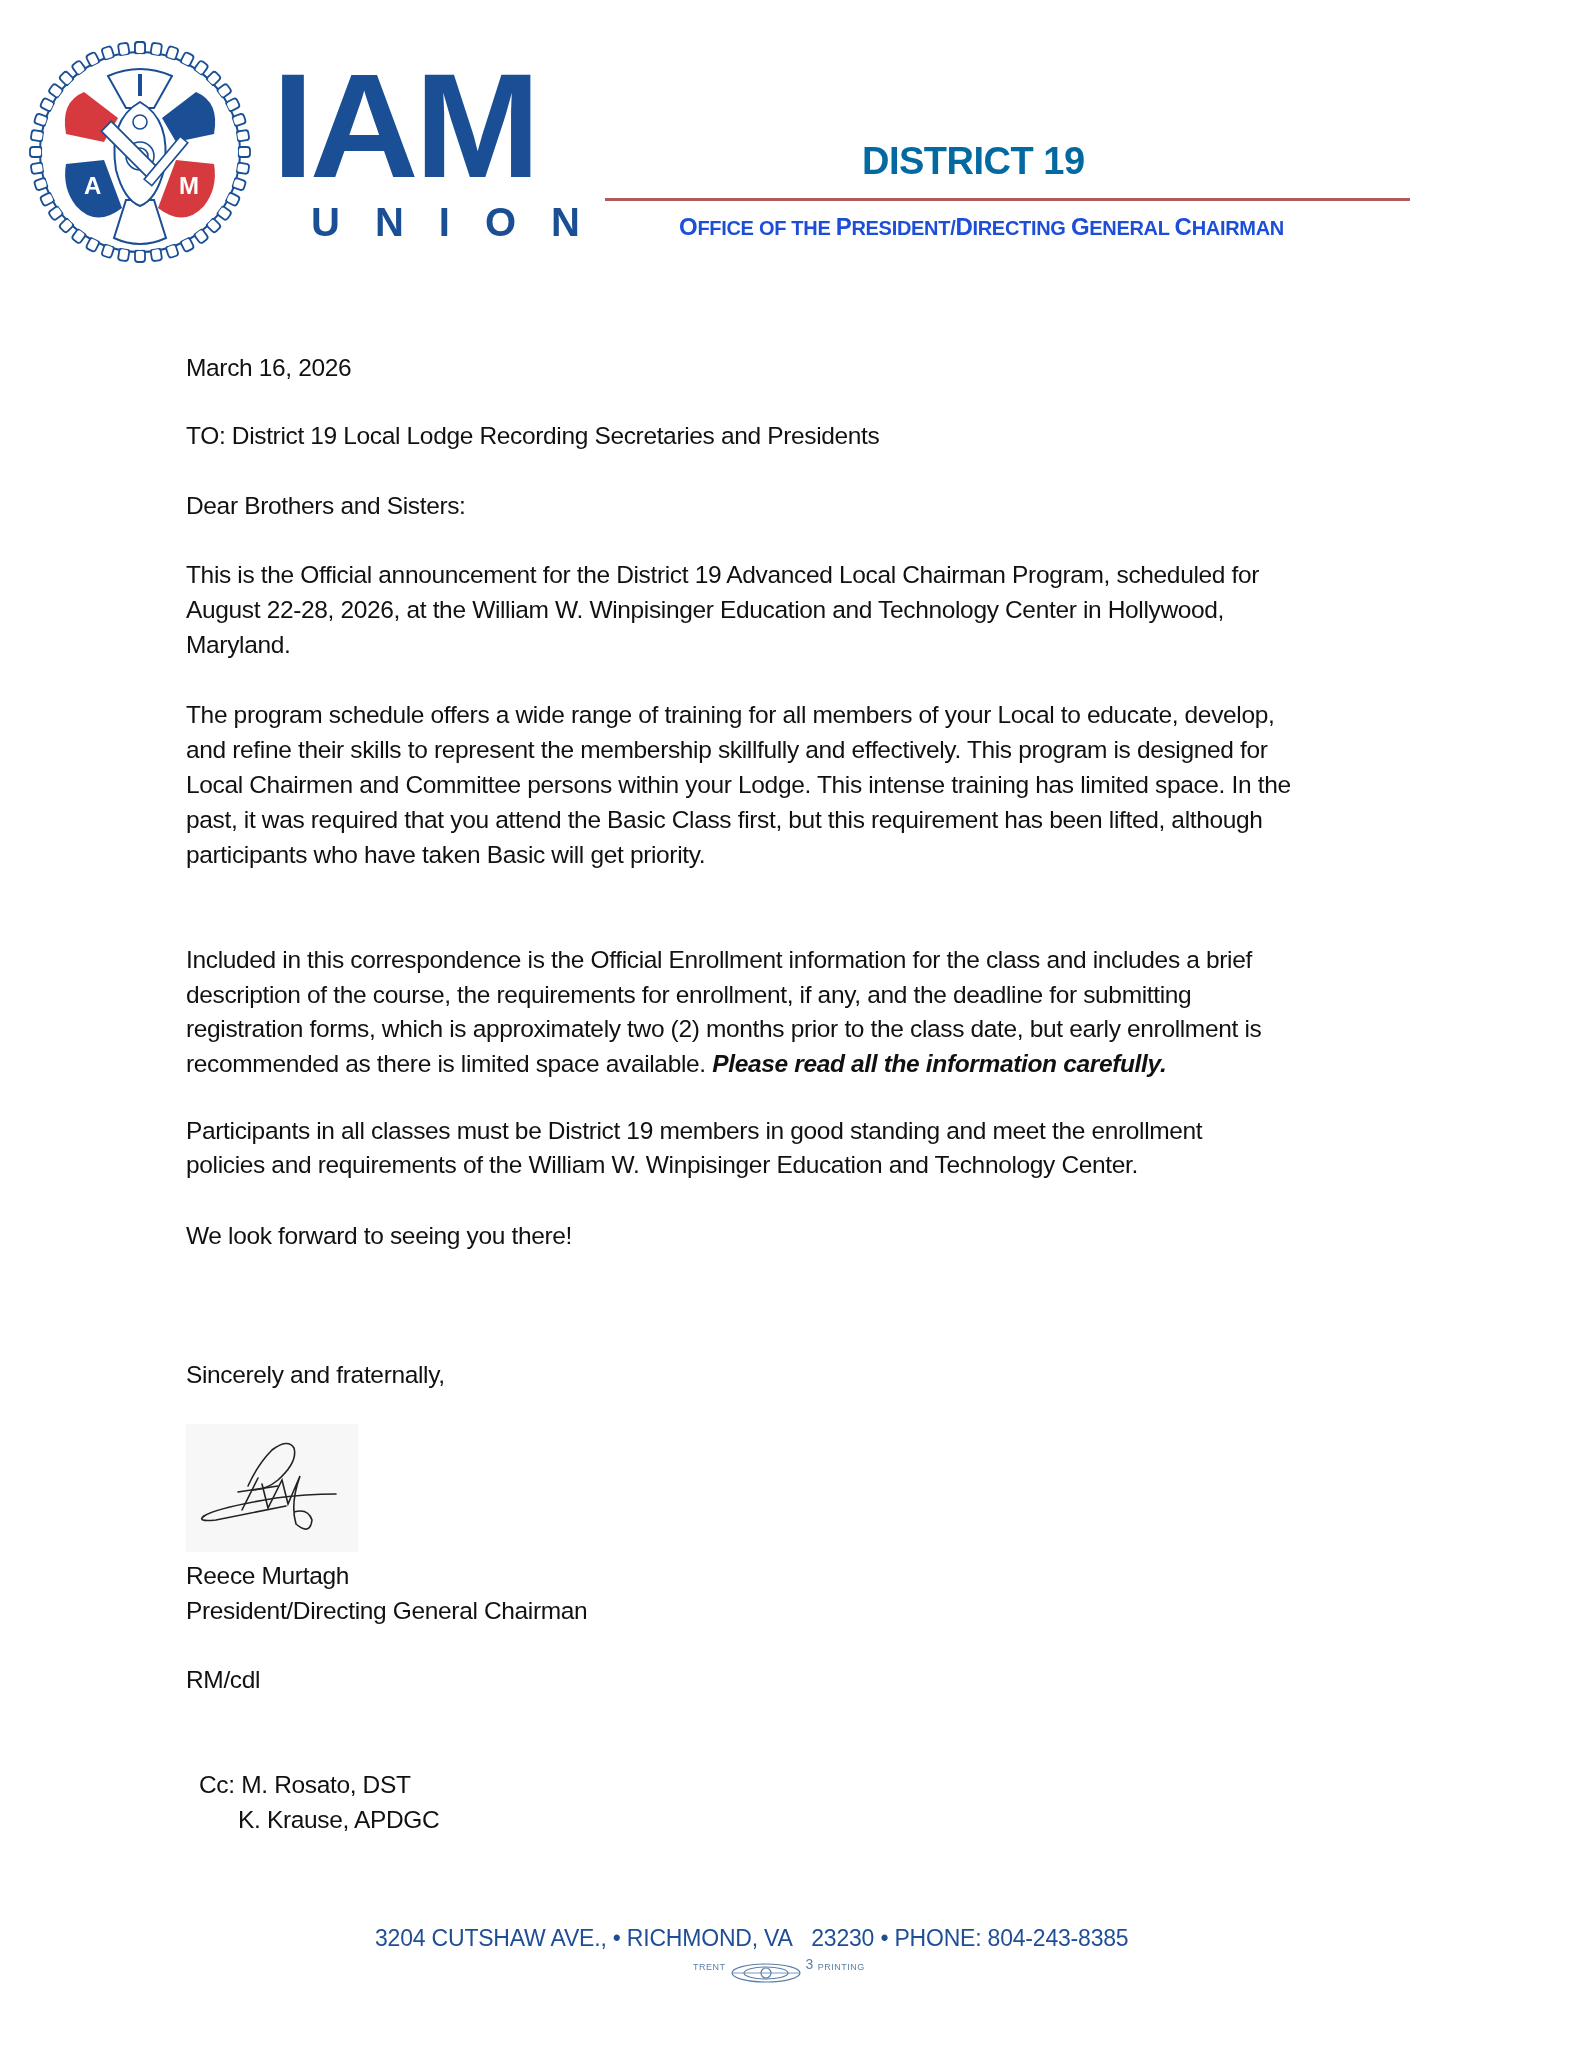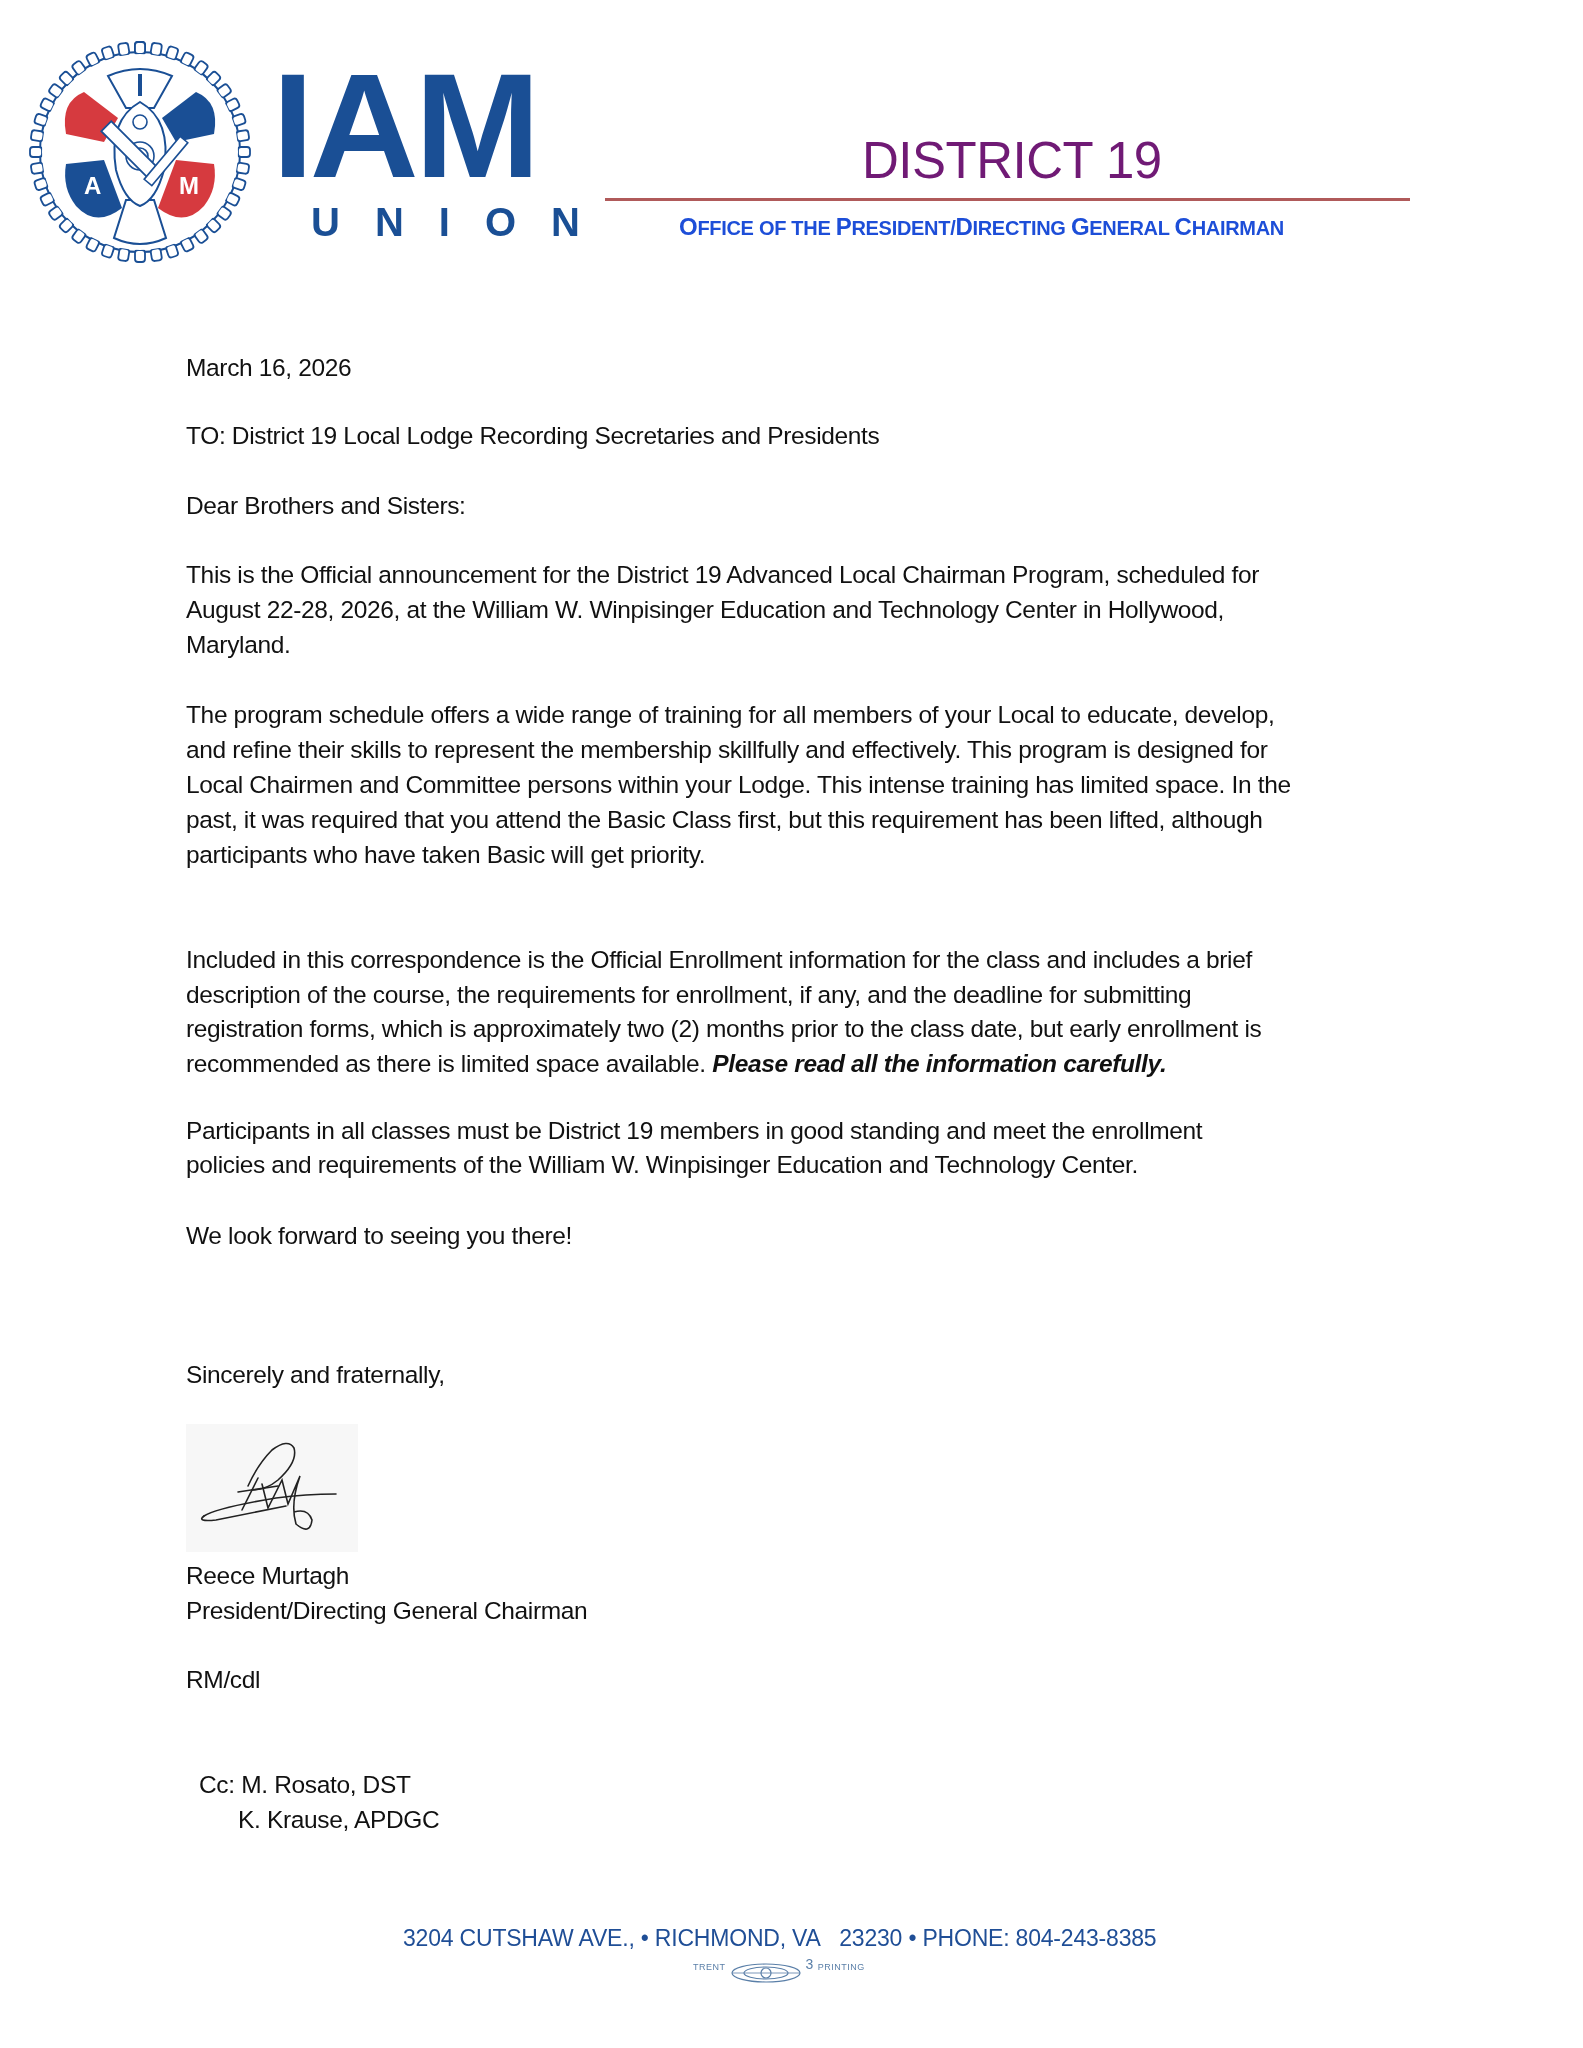--- a/index.html
+++ b/index.html
@@ -6,36 +6,36 @@
   body { width: 1583px; height: 2048px; position: relative; overflow: hidden;
          font-family: "Liberation Sans", "DejaVu Sans", sans-serif; color: #111111; }
 
   
   .logo { position: absolute; left: 26px; top: 38px; width: 228px; height: 228px; }
   .wordmark-iam { position: absolute; left: 272px; top: 56px; font-family: "Liberation Sans", sans-serif;
                   font-weight: 700; font-size: 148px; line-height: 140px; color: #1a4f95;
                   letter-spacing: -4px; transform: scaleX(1.02); transform-origin: left top; }
   .wordmark-union { position: absolute; left: 311px; top: 198px; font-weight: 700; font-size: 40px;
                     line-height: 48px; color: #1a4f95; letter-spacing: 35px; }
-  .district-title { position: absolute; left: 862px; top: 139px; font-weight: 400; font-size: 51px;
-                    line-height: 44px; color: #701a75; letter-spacing: -0.5px; }
+  .district-title { position: absolute; left: 862px; top: 139px; font-weight: 700; font-size: 38px;
+                    line-height: 44px; color: #0369a1; letter-spacing: -0.5px; }
   .header-rule { position: absolute; left: 605px; top: 198px; width: 805px; height: 3px; background: #b05a5a; }
   .office-line { position: absolute; left: 679px; top: 214px; font-weight: 700; font-size: 20px;
                  line-height: 26px; color: #1d4ed8; letter-spacing: -0.3px; font-variant: small-caps; }
   .office-line .cap { font-size: 24px; }
 
   
   .body-line { position: absolute; left: 186px; font-size: 24.5px; line-height: 30px; height: 30px;
                white-space: nowrap; color: #111111; letter-spacing: -0.35px; text-align: center; }
   .emph { font-weight: 700; font-style: italic; }
 
   .signature-box { position: absolute; left: 186px; top: 1424px; width: 172px; height: 128px; background: #f7f7f7; }
 
   .footer-line { position: absolute; left: 375px; top: 1924px; font-size: 23px; line-height: 28px;
-                 color: #1f4e96; white-space: nowrap; letter-spacing: -0.2px; margin-left: 28px; }
+                 color: #1f4e96; white-space: nowrap; letter-spacing: -0.2px; }
   .printer { position: absolute; left: 693px; top: 1962px; height: 24px; display: flex; 
              gap: 4px; color: #5a7fa8; font-size: 9px; letter-spacing: 0.5px; }
   .printer .three { font-size: 14px; position: relative; top: -6px; }
 </style>
 </head>
 <body>
 
 <div class="logo">
   <svg width="228" height="228" viewBox="0 0 228 228">
 

